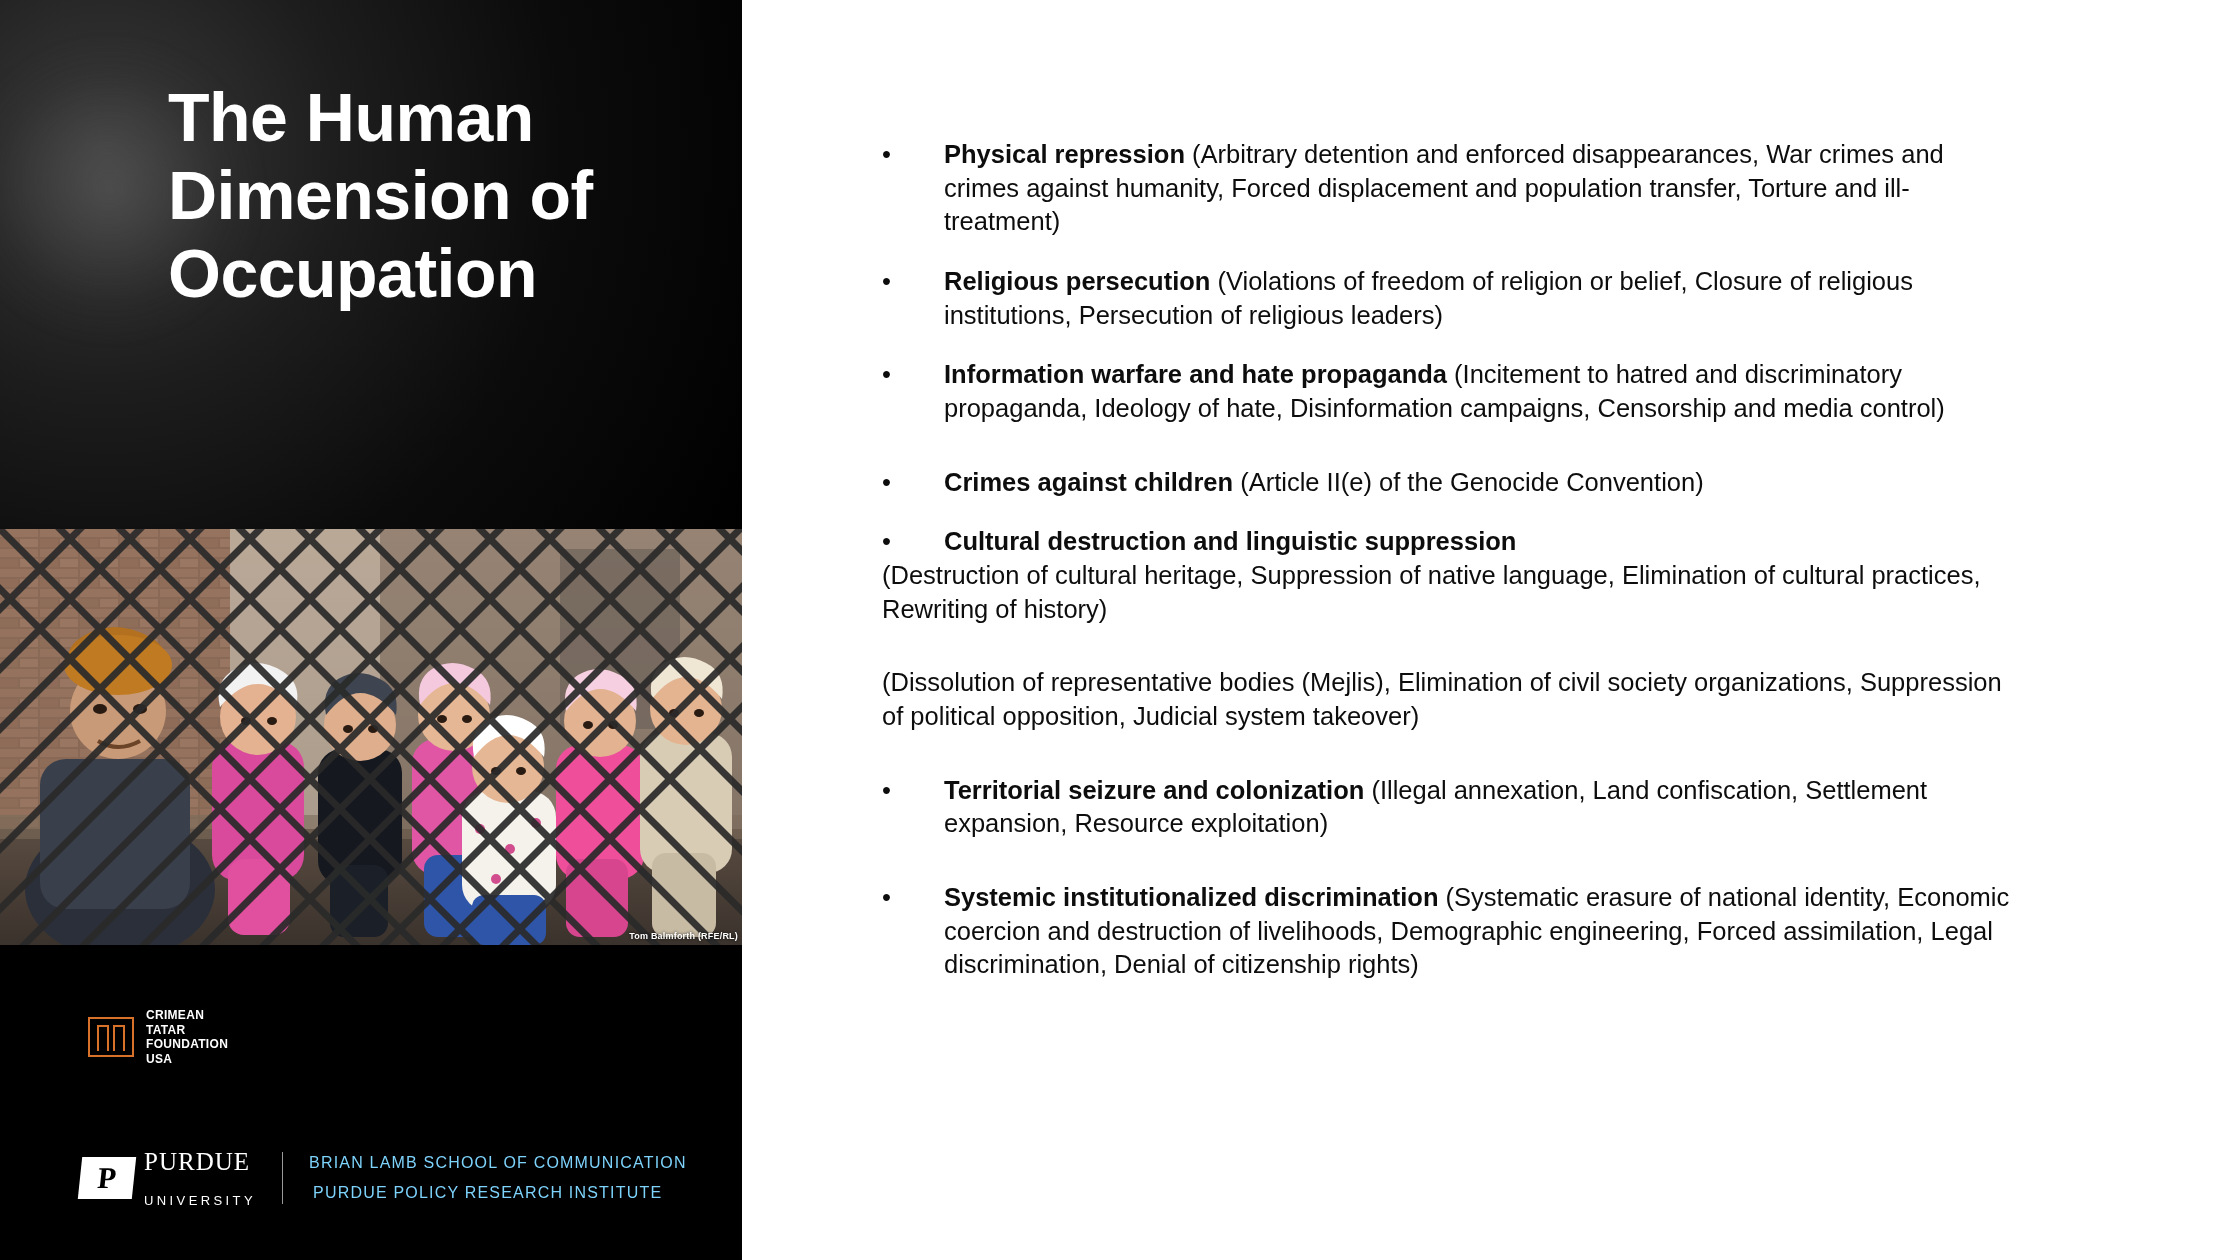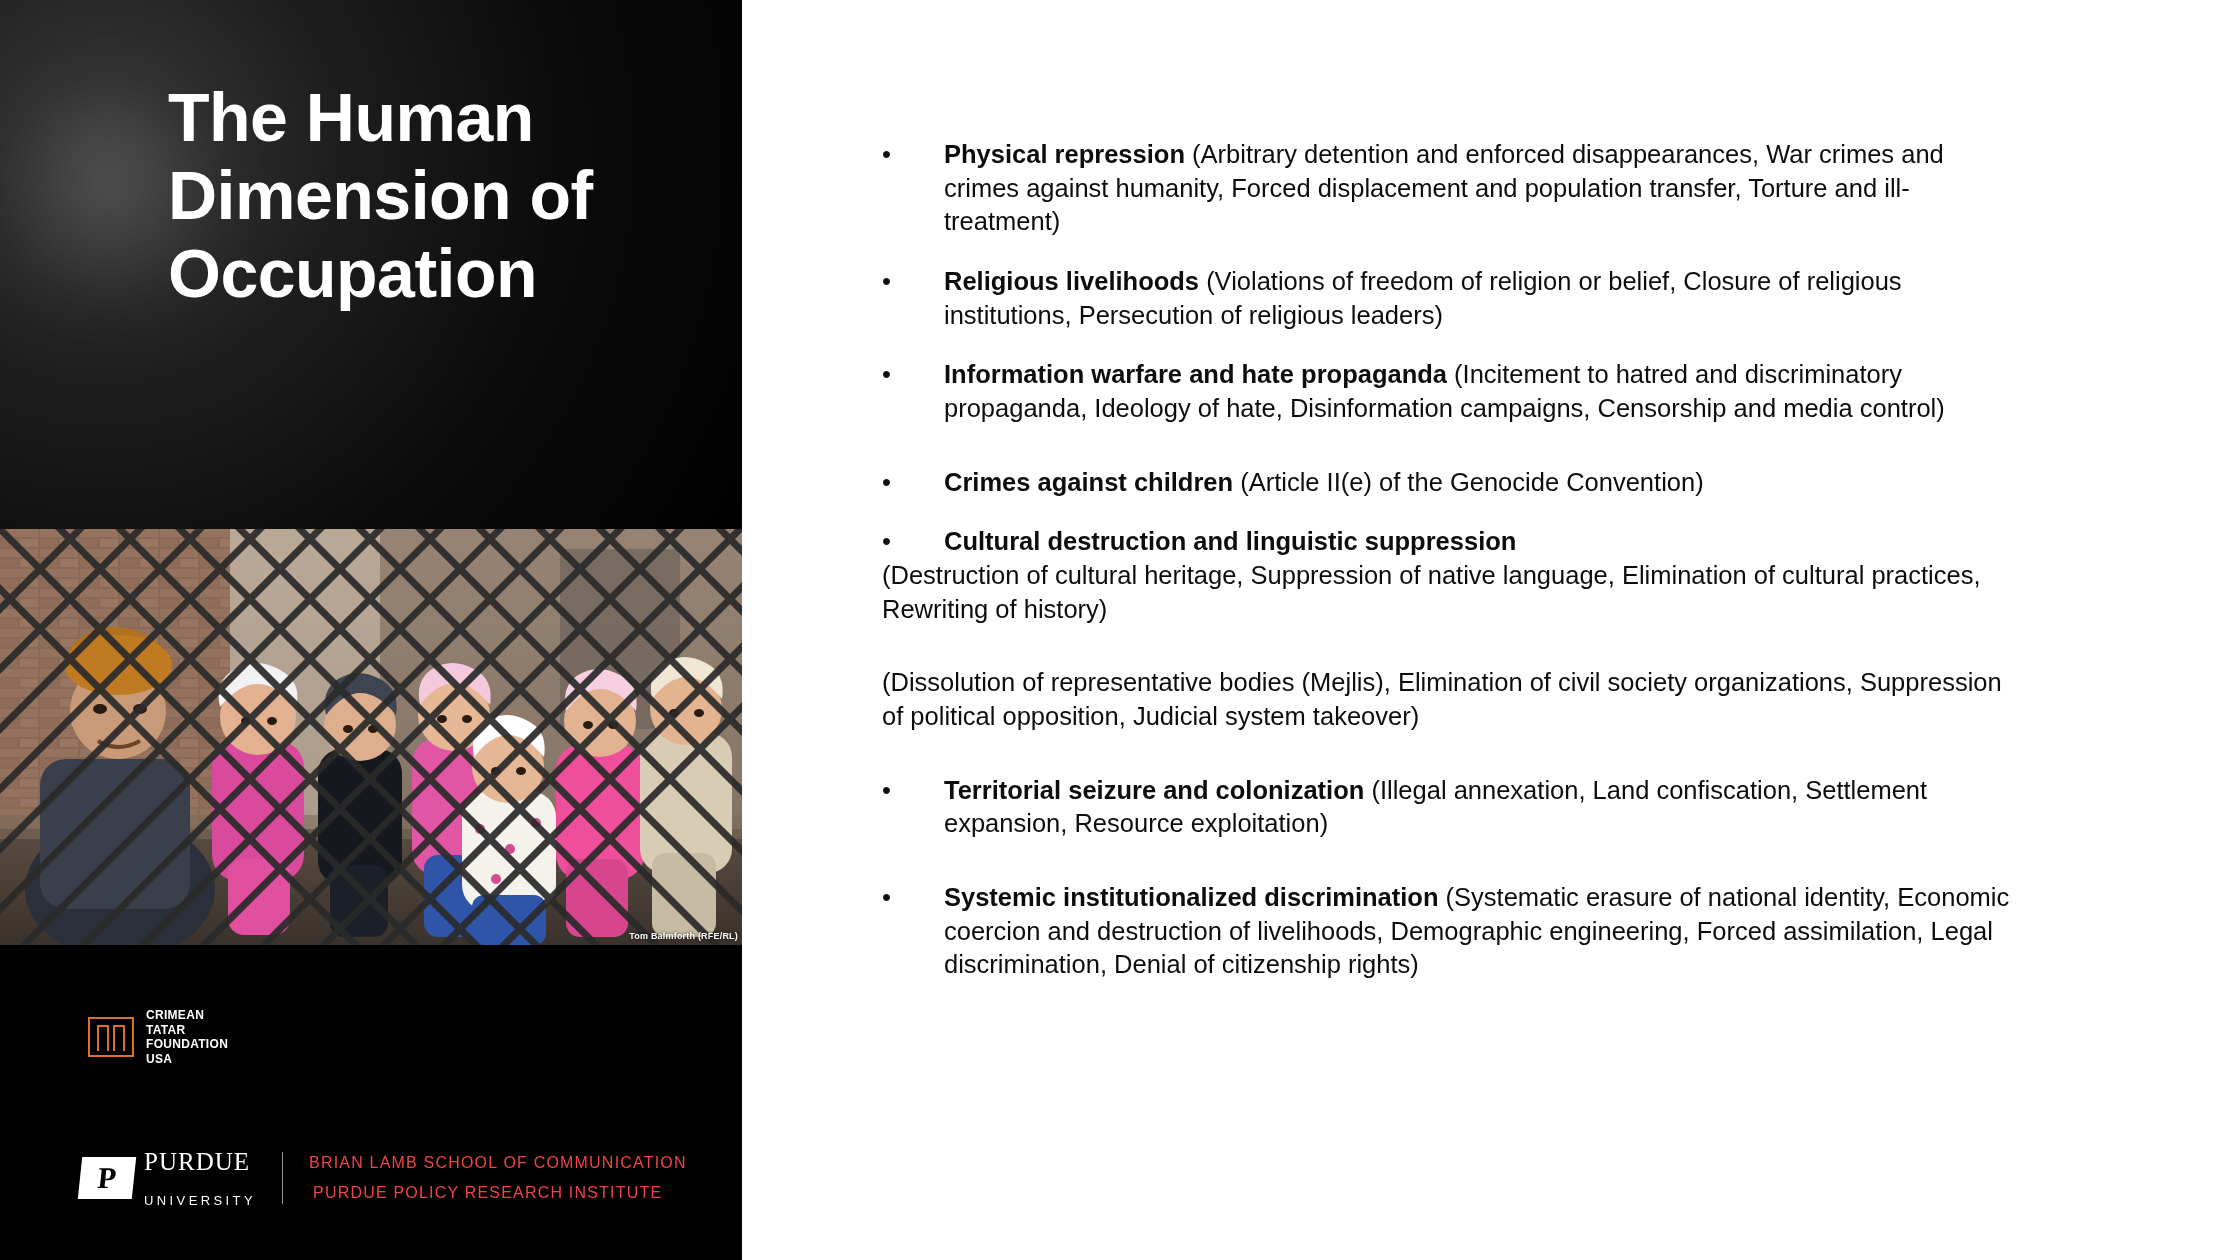--- a/index.html
+++ b/index.html
@@ -171,21 +171,21 @@
     font-family: Liberation Sans, sans-serif;
     margin-top: 20px;
   }
   .purdue-divider {
     width: 1px;
     height: 52px;
     background: #9a9a9a;
   }
   .purdue-school {
     padding-left: 26px;
-    color: #ef4444;
+    color: #7dd3fc;
     font-size: 16px;
     letter-spacing: 1.2px;
     line-height: 1.85;
   }
   .purdue-school .line2 {
     padding-left: 4px;
   }
 
   
   .content {
@@ -413,21 +413,21 @@
   <div class="content">
     <div class="bullets">
 
       <div class="bullet">
         <span class="dot">•</span>
         <span class="txt"><span class="lead">Physical repression</span><span> (Arbitrary detention and enforced disappearances, War crimes and crimes against humanity, Forced displacement and population transfer, Torture and ill-treatment)</span></span>
       </div>
 
       <div class="bullet">
         <span class="dot">•</span>
-        <span class="txt"><span class="lead">Religious livelihoods</span><span> (Violations of freedom of religion or belief, Closure of religious institutions, Persecution of religious leaders)</span></span>
+        <span class="txt"><span class="lead">Religious persecution</span><span> (Violations of freedom of religion or belief, Closure of religious institutions, Persecution of religious leaders)</span></span>
       </div>
 
       <div class="bullet">
         <span class="dot">•</span>
         <span class="txt"><span class="lead">Information warfare and hate propaganda</span><span> (Incitement to hatred and discriminatory propaganda, Ideology of hate, Disinformation campaigns, Censorship and media control)</span></span>
       </div>
 
       <div class="spacer-sm"></div>
 
       <div class="bullet">

